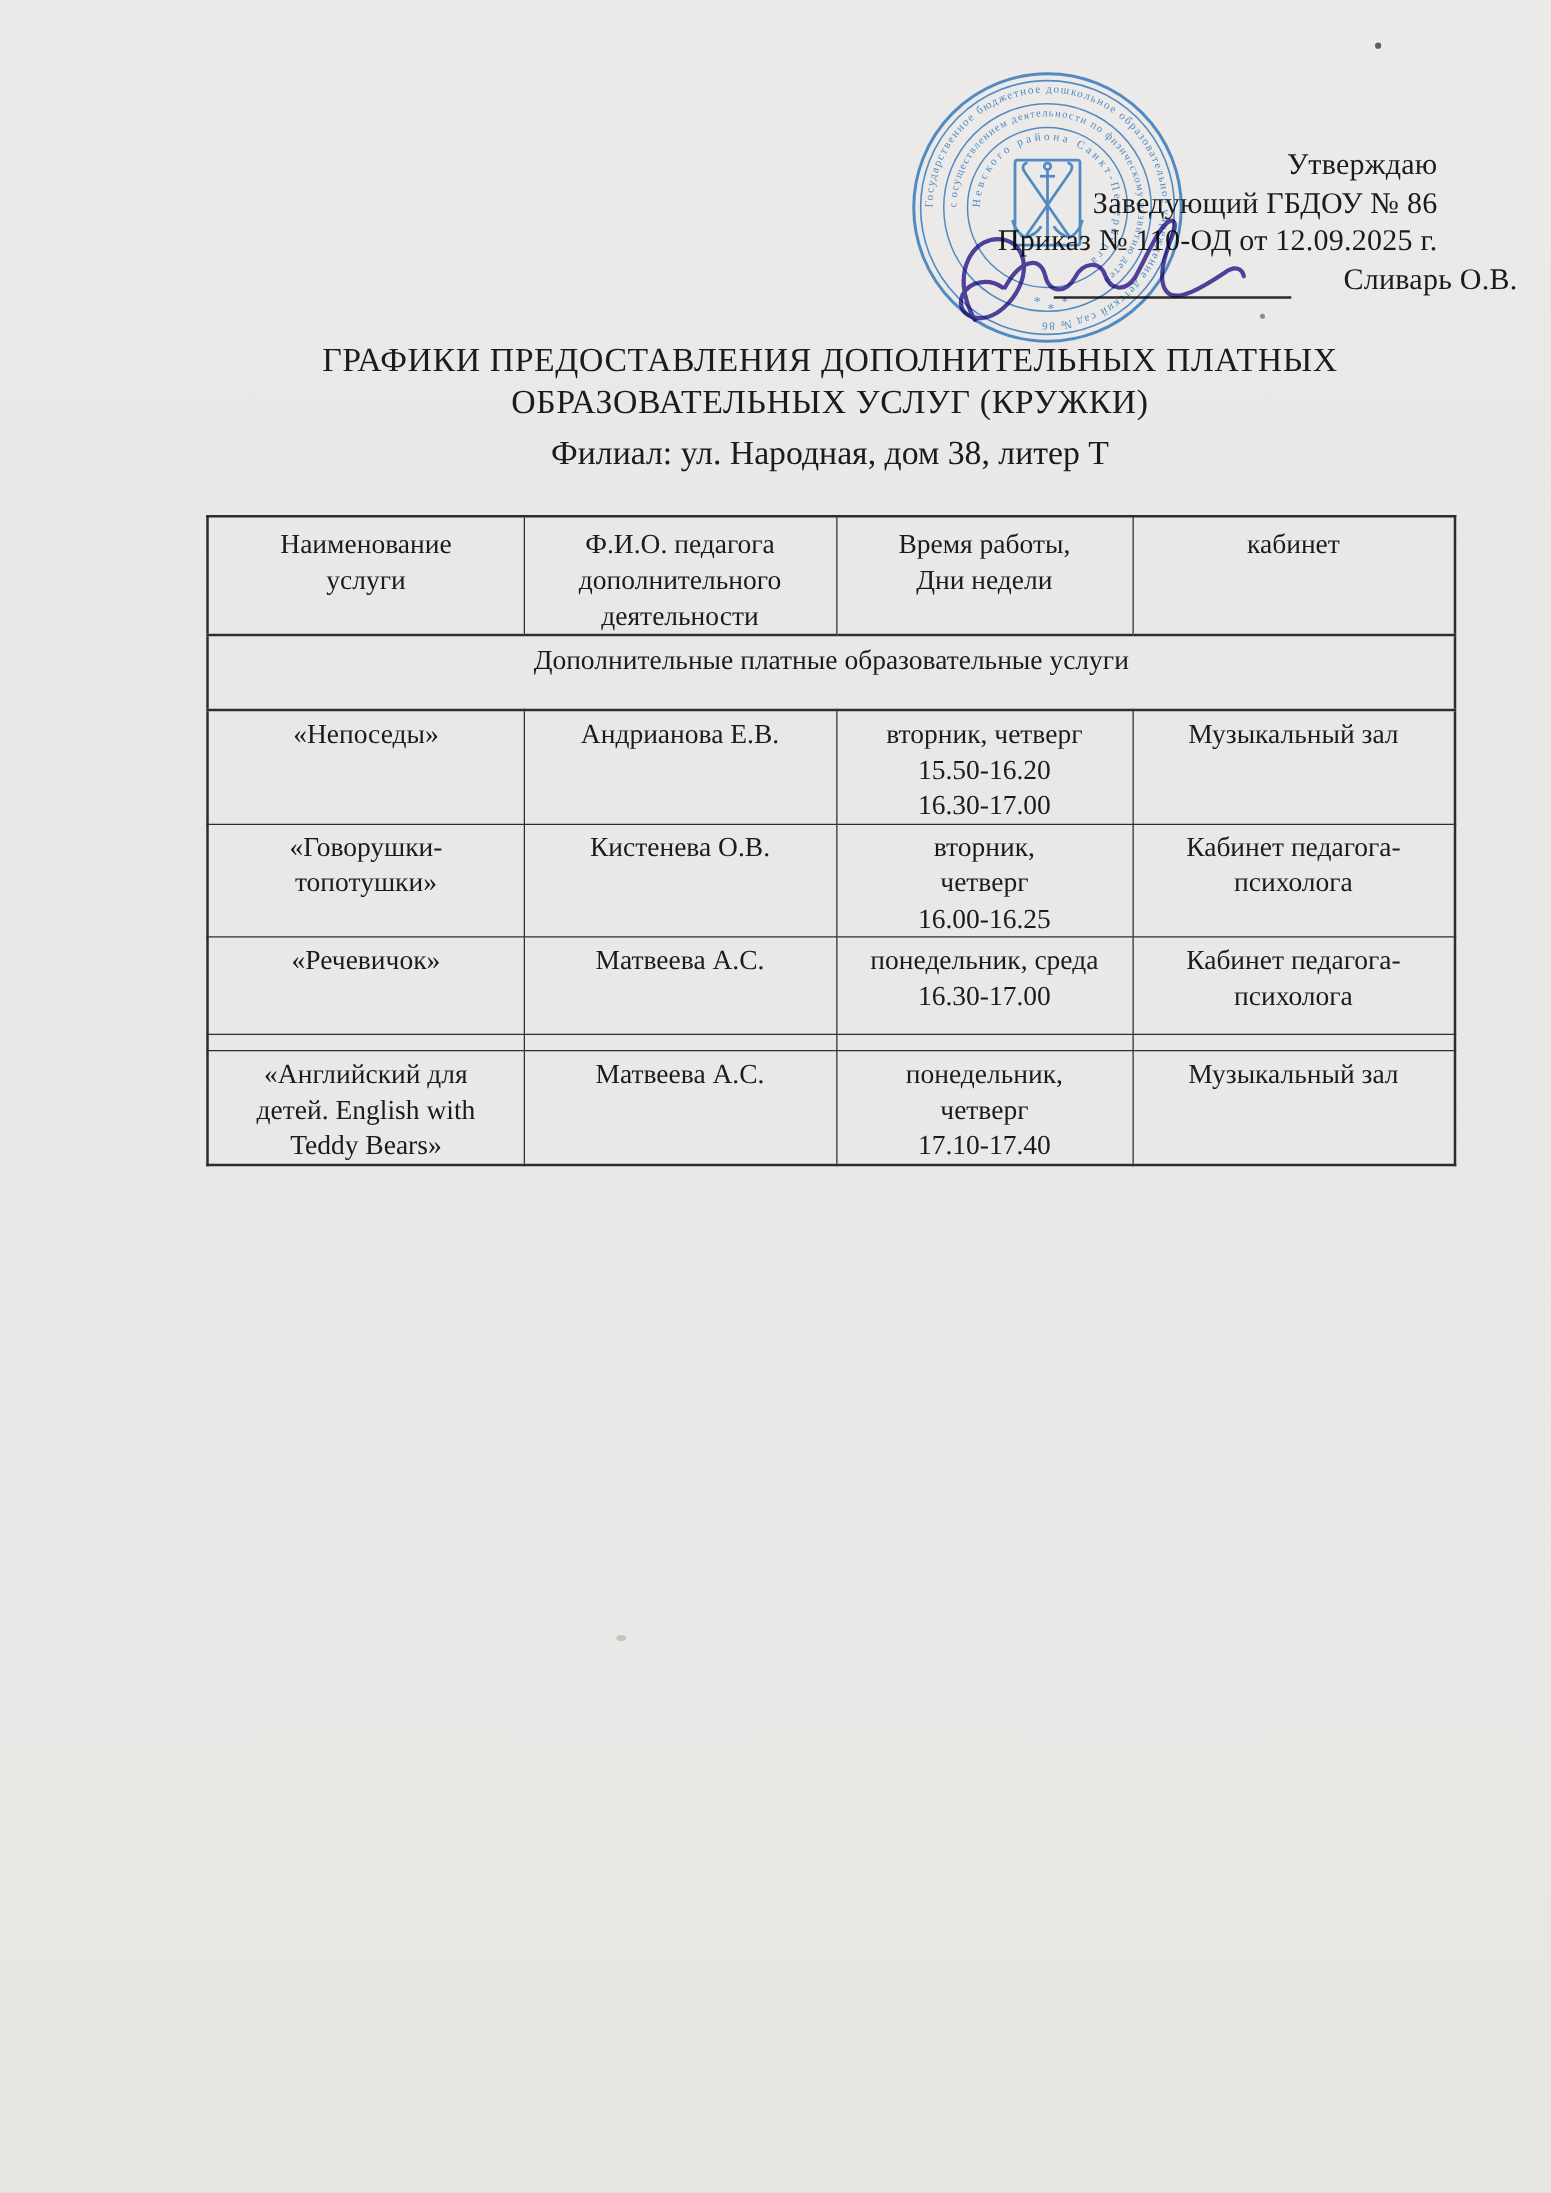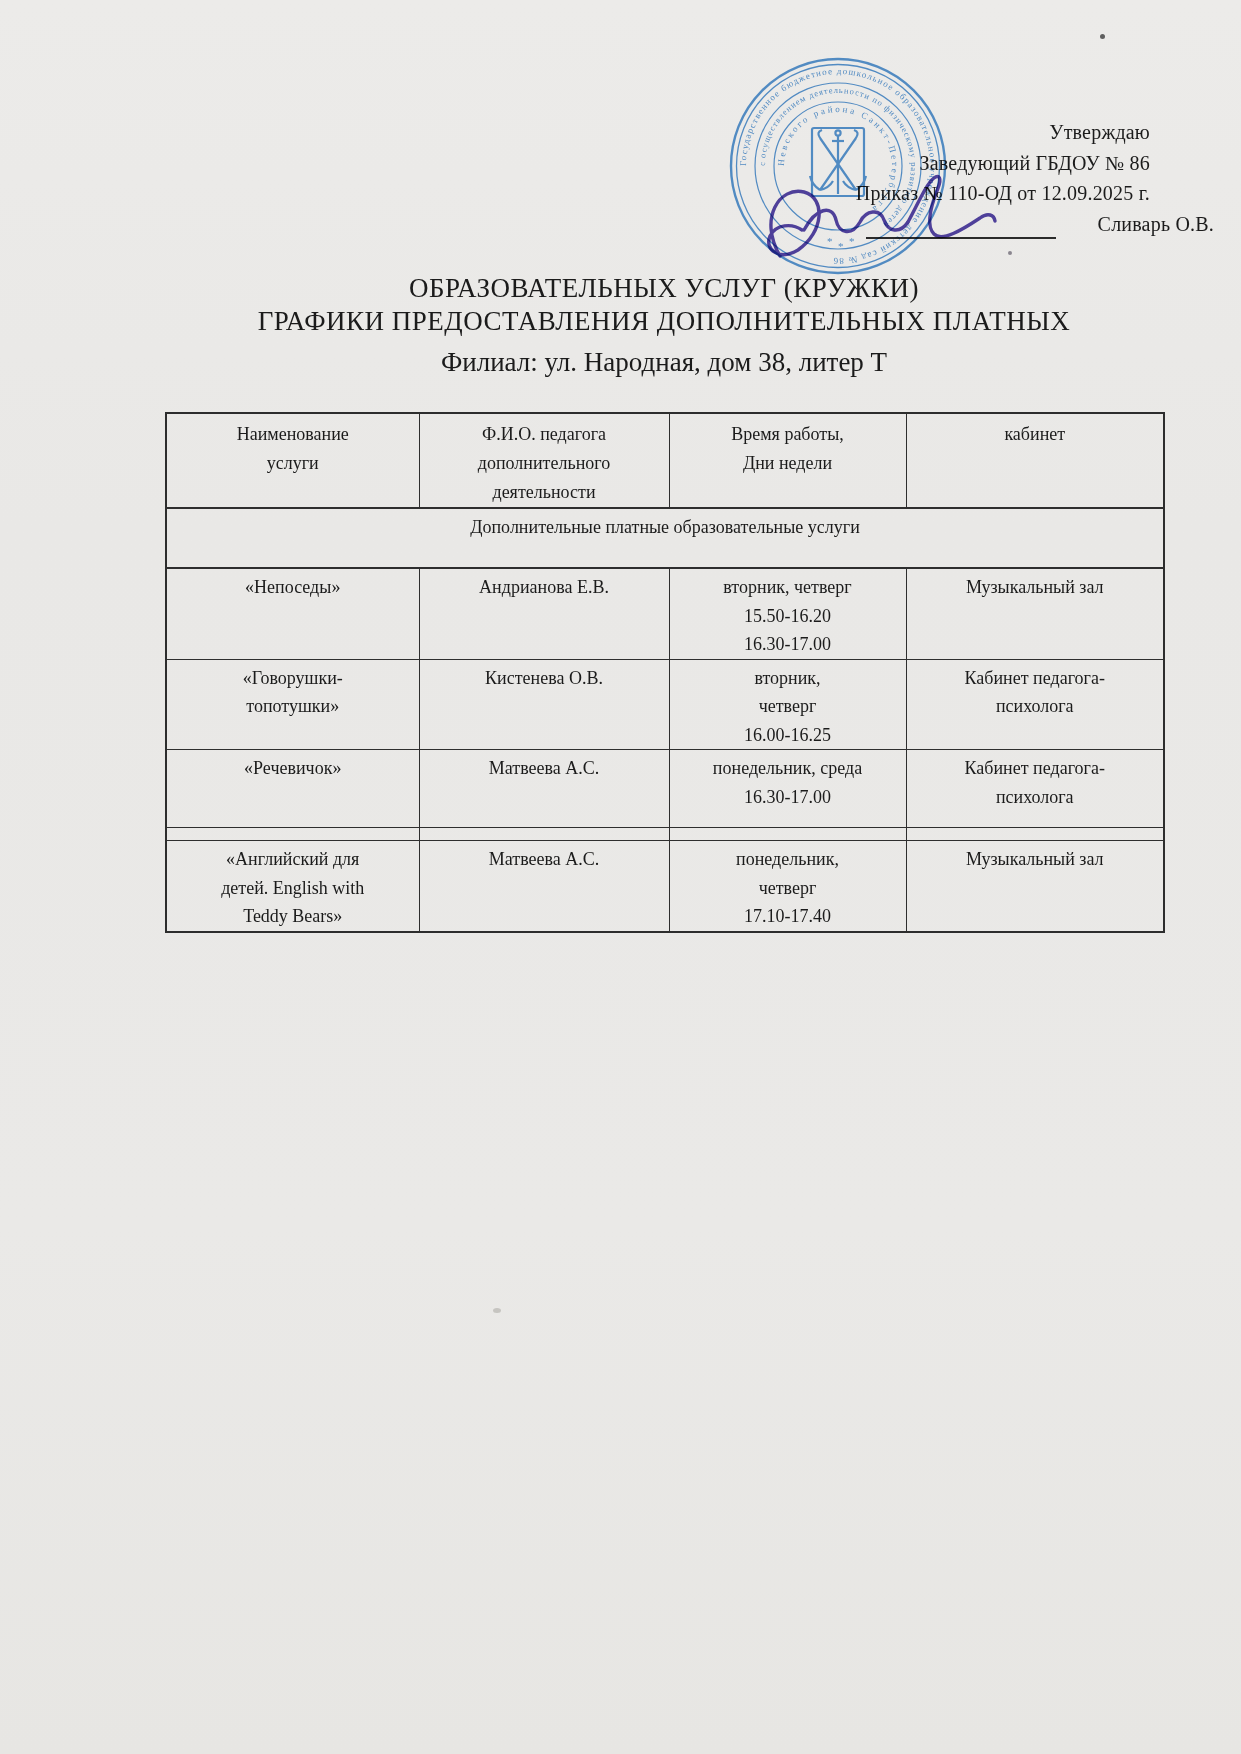--- a/index.html
+++ b/index.html
@@ -2,33 +2,33 @@
 <html lang="ru"><head>
 <meta charset="utf-8">
 <style>
   html,body{margin:0;padding:0;background:#d8d7d5;}
   .paper{
     position:relative;width:1241px;height:1754px;overflow:hidden;
     background:linear-gradient(180deg,#ecebe9 0%,#e9e8e6 30%,#eae9e7 70%,#e7e6e3 100%);
     font-family:"Liberation Serif","DejaVu Serif",serif;color:#1b1b1b;
   }
   
-  .approval{position:absolute;top:117px;right:91px;text-align:right;font-size:20px;line-height:30.5px;letter-spacing:.2px;z-index:1;}
+  .approval{position:absolute;top:117px;right:91px;text-align:right;font-size:24px;line-height:30.5px;letter-spacing:.2px;z-index:1;}
   .ap-sign{display:flex;justify-content:flex-end;align-items:flex-end;margin-right:-64px;}
   .sig-underline{display:inline-block;width:190px;height:25px;border-bottom:2px solid #2b2b2b;margin-right:42px;}
   
   .stamp{position:absolute;left:726px;top:54px;width:224px;height:224px;z-index:2;opacity:.92;mix-blend-mode:multiply;}
   .signature{position:absolute;left:740px;top:168px;width:280px;height:110px;z-index:3;mix-blend-mode:multiply;}
   
   .titleblock{position:absolute;left:165px;top:272px;width:998px;text-align:center;z-index:1;}
   .doc-title{font-size:27px;line-height:33px;letter-spacing:.5px;}
   .doc-subtitle{font-size:27px;margin-top:9px;}
   
   .schedule{position:absolute;left:165px;top:412px;width:998px;border-collapse:collapse;table-layout:fixed;
-            font-size:18px;border:2.5px solid #2d2d2d;z-index:1;}
+            font-size:22px;border:2.5px solid #2d2d2d;z-index:1;}
   .schedule th,.schedule td{border:1.6px solid #2e2e2e;vertical-align:top;text-align:center;font-weight:normal;padding:4px 6px 0;}
   .schedule thead th{line-height:29px;padding-top:6px;border-bottom-width:2.2px;height:88px;box-sizing:border-box;}
   .schedule td{line-height:28.5px;}
   .section-row td{height:60px;box-sizing:border-box;padding-top:5px;line-height:27px;border-bottom-width:2px;}
   .row1 td{height:72px;box-sizing:border-box;}
   .row2 td{height:87px;box-sizing:border-box;}
   .row3 td{height:78px;box-sizing:border-box;margin-left:18px;}
   .spacer-row td{height:13px;box-sizing:border-box;padding:0;}
   .row4 td{height:85px;box-sizing:border-box;}
   .row5 td{height:81px;box-sizing:border-box;}
@@ -85,22 +85,22 @@
 
   <svg class="signature" viewBox="0 0 280 110" xmlns="http://www.w3.org/2000/svg">
     <g fill="none" stroke-width="3.4" stroke-linecap="round" opacity="0.95" stroke="#4c3ba5">
       <path d="M40,88 C18,50 40,18 64,24 C86,30 84,64 58,82 C40,93 24,82 30,68 C36,56 52,55 62,62"></path>
       <path d="M64,62 C76,40 92,36 96,52 C99,66 112,68 120,54 C126,42 140,40 144,52 C148,64 160,66 168,54"></path>
       <path d="M168,54 C178,36 186,16 194,10 C199,6 202,10 198,20 C190,40 186,58 194,66 C202,74 222,62 240,50 C248,44 254,47 255,53"></path>
     </g>
   </svg>
 
   <div class="titleblock">
+    <div class="doc-title">ГРАФИКИ ПРЕДОСТАВЛЕНИЯ ДОПОЛНИТЕЛЬНЫХ ПЛАТНЫХ</div>
     <div class="doc-title">ОБРАЗОВАТЕЛЬНЫХ УСЛУГ (КРУЖКИ)</div>
-    <div class="doc-title">ГРАФИКИ ПРЕДОСТАВЛЕНИЯ ДОПОЛНИТЕЛЬНЫХ ПЛАТНЫХ</div>
     <div class="doc-subtitle">Филиал: ул. Народная, дом 38, литер Т</div>
   </div>
 
   <table class="schedule">
     <colgroup>
       <col style="width:253px">
         <col style="width:250px">
         <col style="width:237px">
         <col style="width:258px">
     </colgroup>

